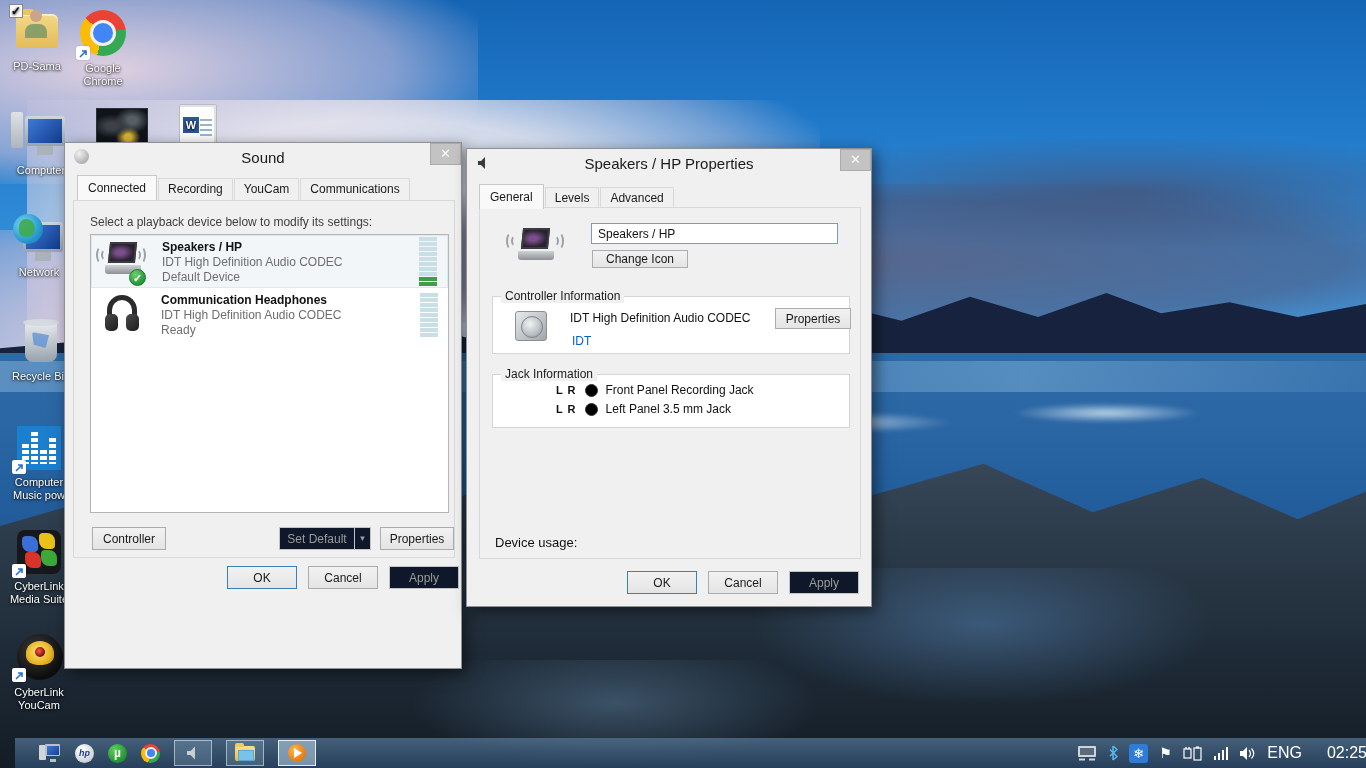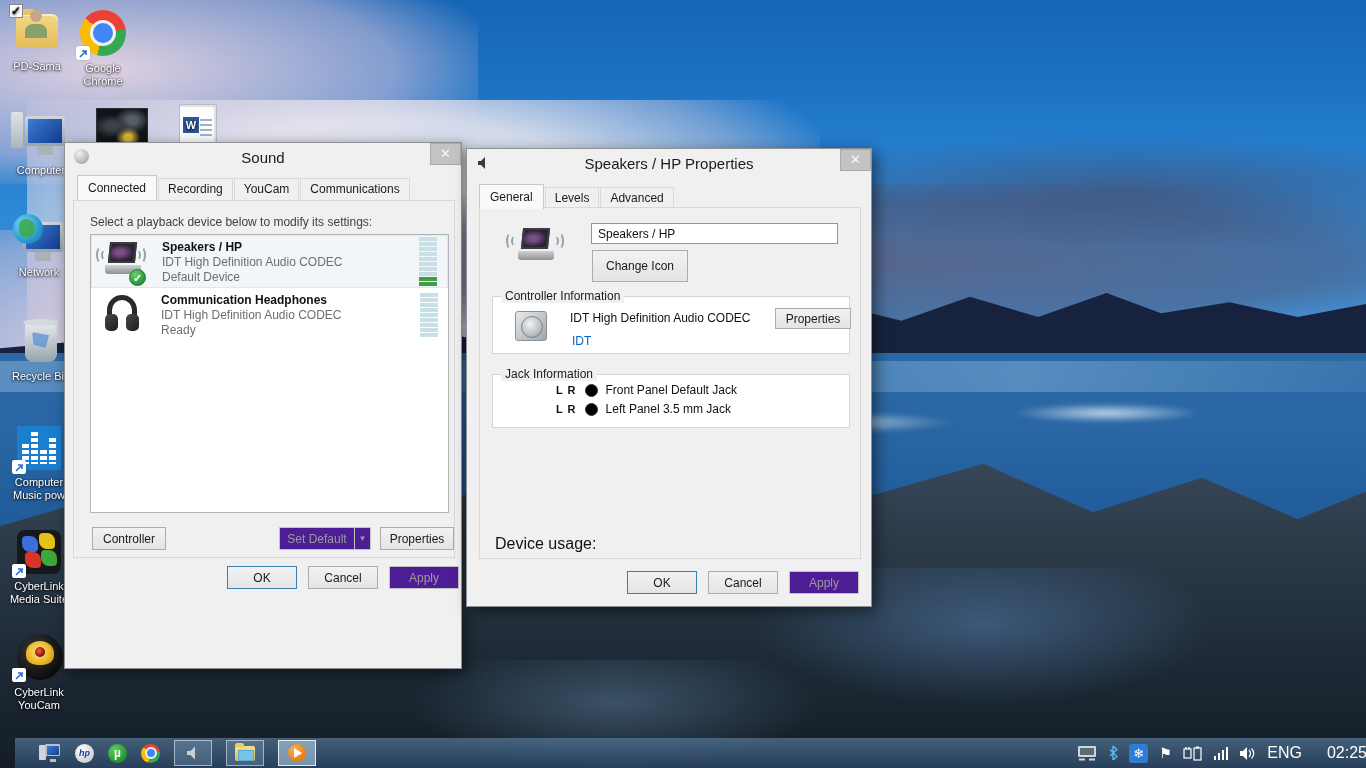--- a/index.html
+++ b/index.html
@@ -93,21 +93,21 @@
   .close-btn { position:absolute; top:0; right:0; width:31px; height:22px; background:#c3c3c3;
     border:1px solid #ababab; color:#fafafa; font-size:13px; line-height:19px; text-align:center; cursor:pointer; }
   .tabs { position:absolute; display:flex; align-items:flex-end; }
   .tab { background:#f0f0f0; border:1px solid #d9d9d9; border-bottom:none; font-size:12px; color:#1a1a1a;
     padding:3px 9px 4px; margin-right:1px; position:relative; top:1px; cursor:pointer; }
   .tab.active { background:#f9f9f9; padding:5px 10px 5px; z-index:3; border-color:#c8c8c8; }
   .tabpage { position:absolute; border:1px solid #d9d9d9; background:#f0f0f0; }
   .btn { position:absolute; background:linear-gradient(180deg,#f2f2f2,#e4e4e4); border:1px solid #acacac;
     font-size:12px; color:#1a1a1a; text-align:center; cursor:pointer; font-family:"Liberation Sans",sans-serif; }
   .btn.default { border-color:#3c7fb1; }
-  .btn.disabled { background:#4c1d95; border-color:#c3c3c3; color:#9b9b9b; cursor:default; }
+  .btn.disabled { background:#0f172a; border-color:#c3c3c3; color:#9b9b9b; cursor:default; }
 
   
   .devlist { position:absolute; left:24px; top:90px; width:359px; height:279px; background:#fff; border:1px solid #b1b5b8; }
   .devitem { position:relative; height:53px; display:flex; align-items:center; padding:2px 6px; }
   .devitem.sel { background:#f3f6f8; border:1px solid #e3e8eb; }
   .devtext { flex:1; margin-left:14px; }
   .devname { font-size:12px; font-weight:bold; color:#111; }
   .devsub { font-size:12px; color:#6e6e6e; margin-top:1px; }
   .meter { width:18px; display:flex; flex-direction:column-reverse; gap:1px; margin-right:4px; }
   .meter .seg { height:4px; background:#c9dfe6; }
@@ -422,45 +422,45 @@
       <div class="wave l" style="left:-2px;top:10px"></div>
         <div class="wave l" style="left:3px;top:13px;height:12px"></div>
       <div class="wave" style="right:0;top:10px"></div>
         <div class="wave" style="right:5px;top:13px;height:12px"></div>
       <div class="laptop" style="left:10px;top:6px">
           <div class="lscr"></div>
           <div class="lbase"></div>
         </div>
     </div>
     <input class="nameinput" style="left: 111px; top: 15px; width: 247px; height: 21px;" value="Speakers / HP">
-    <button class="btn" style="left:112px;top:42px;width:96px;height:32px">Change Icon</button>
+    <button class="btn" style="left:112px;top:42px;width:96px;height:18px">Change Icon</button>
 
     <div class="grp" style="left:12px;top:88px;width:358px;height:58px">
       <div class="grp-label">Controller Information</div>
       <div class="chip"></div>
       <div style="position:absolute;left:77px;top:14px;font-size:12px;color:#111">IDT High Definition Audio CODEC</div>
       <div class="link" style="position:absolute;left:79px;top:37px">IDT</div>
       <button class="btn" style="left:282px;top:11px;width:76px;height:21px">Properties</button>
     </div>
 
     <div class="grp" style="left:12px;top:166px;width:358px;height:54px">
       <div class="grp-label">Jack Information</div>
       <div class="jackrow" style="left:63px;top:8px">
         <span class="lr">L R</span>
         <span class="jackdot"></span>
-        <span>Front Panel Default Jack</span>
+        <span>Front Panel Recording Jack</span>
       </div>
       <div class="jackrow" style="left:63px;top:27px">
         <span class="lr">L R</span>
         <span class="jackdot"></span>
         <span>Left Panel 3.5 mm Jack</span>
       </div>
     </div>
 
-    <div style="position:absolute;left:15px;top:327px;font-size:16px;color:#111">Device usage:</div>
+    <div style="position:absolute;left:15px;top:327px;font-size:13px;color:#111">Device usage:</div>
   </div>
 
   <button class="btn default" style="left:160px;top:422px;width:70px;height:23px">OK</button>
   <button class="btn" style="left:241px;top:422px;width:70px;height:23px">Cancel</button>
   <button class="btn disabled" style="left:322px;top:422px;width:70px;height:23px">Apply</button>
 </div>
 
 <div class="taskbar">
   <div class="tb-left">
     <div style="position:relative;width:22px;height:18px">

